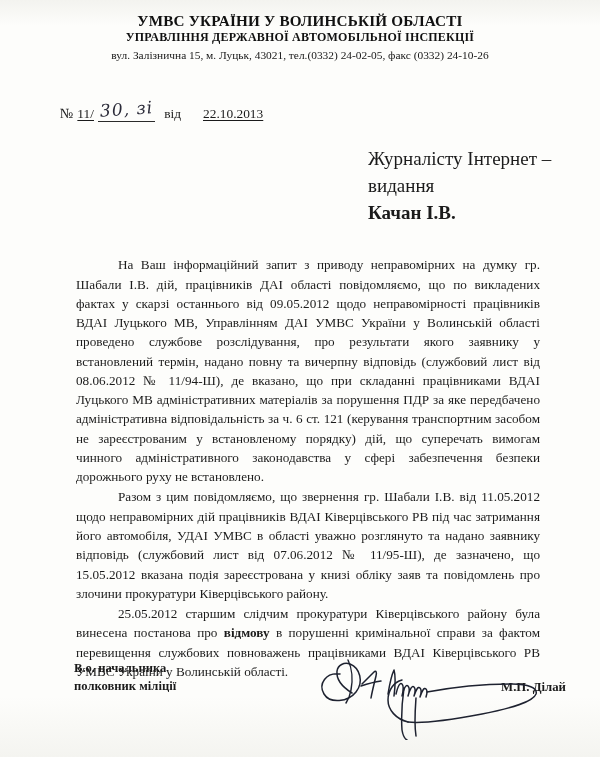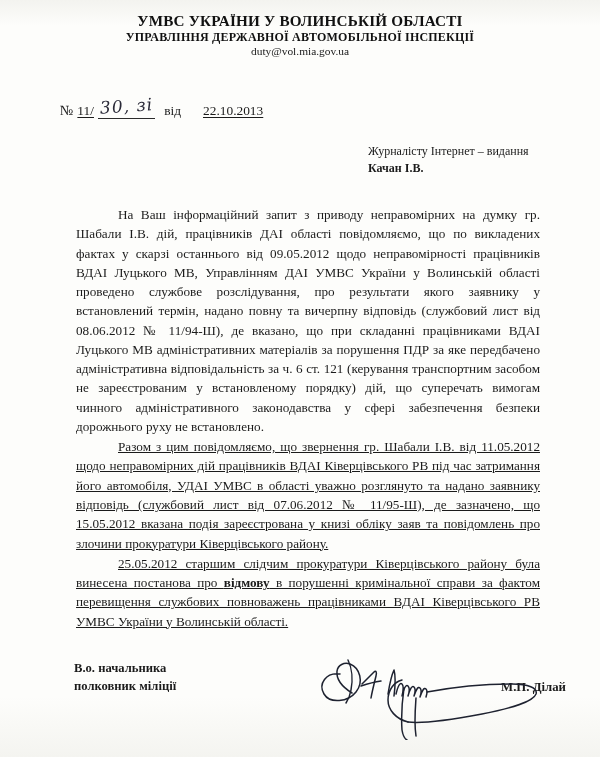--- a/index.html
+++ b/index.html
@@ -90,37 +90,37 @@
   .ref-vid { margin: 0 18px 0 5px; }
   .ref-date {
     text-decoration: underline;
     text-underline-offset: 2px;
   }
 
   
   .addressee {
     margin: 24px 40px 0 0;
     padding-left: 368px;
-    font-size: 12px;
+    font-size: 19px;
     line-height: 1.42;
   }
   .addressee .strong { font-weight: bold; }
 
   
   .body-text {
     margin: 28px 60px 0 76px;
     font-size: 13.2px;
     line-height: 1.46;
     text-align: justify;
   }
   .body-text p {
     margin: 0 0 0 0;
     text-indent: 42px;
   }
-  .body-text p + p { margin-top: 1px; text-decoration: underline; }
+  .body-text p + p { margin-top: 1px; }
   .body-text b { font-weight: bold; }
 
   
   .signature {
     position: absolute;
     left: 74px;
     right: 34px;
     top: 660px;
     display: flex;
     align-items: flex-start;
@@ -152,21 +152,21 @@
 <body>
 
 <div class="page">
   <div class="scan-tint"></div>
 
   <div class="content">
 
     <header class="letterhead">
       <div class="lh-line1">УМВС УКРАЇНИ У ВОЛИНСЬКІЙ ОБЛАСТІ</div>
       <div class="lh-line2">УПРАВЛІННЯ ДЕРЖАВНОЇ АВТОМОБІЛЬНОЇ ІНСПЕКЦІЇ</div>
-      <div class="lh-email">duty@vol.mia.gov.ua</div>
+      <div class="lh-address">вул. Залізнична 15, м. Луцьк, 43021, тел.(0332) 24-02-05, факс (0332) 24-10-26</div>
     </header>
 
     <div class="refline">
       <span class="ref-no">№</span>
       <span class="ref-index">11/</span>
       <span class="ref-hand-underline">
         <span class="ref-hand">30, зі</span>
       </span>
       <span class="ref-vid">від</span>
       <span class="ref-date">22.10.2013</span>

